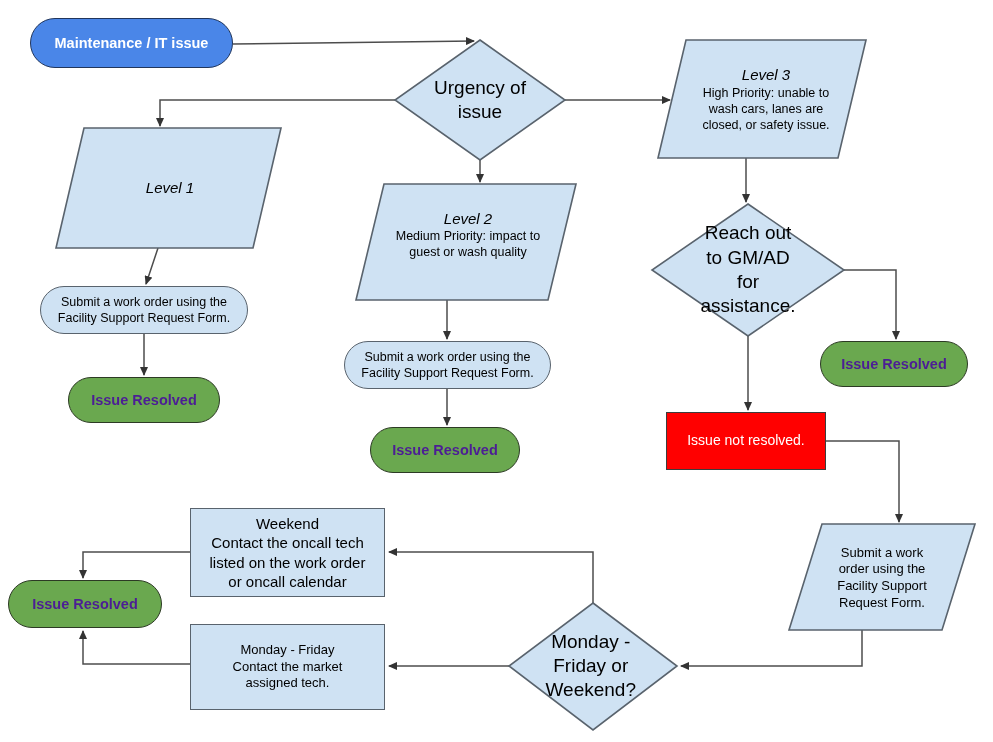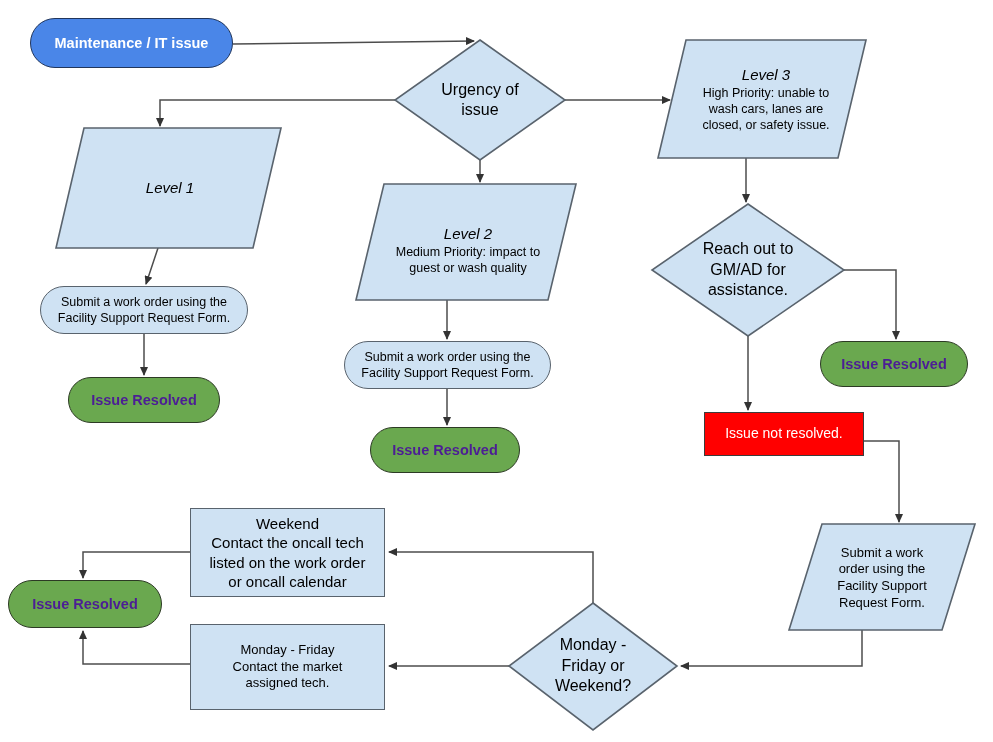--- a/index.html
+++ b/index.html
@@ -18,21 +18,21 @@
   .blue{background:#4a86e8;border:1.8px solid #21365c;color:#fff;font-weight:bold;font-size:14.5px;}
   .lightblue{background:#cfe2f3;border:1.6px solid #59636d;color:#000;font-size:12.5px;}
   .green{background:#6aa84f;border:1.8px solid #2c3a24;color:#4c1d95;font-weight:bold;font-size:14.5px;}
   .redbox{background:#ff0000;border:1.6px solid #3c3c3c;color:#fff;font-size:14px;}
   .overlay{
     position:absolute;display:flex;flex-direction:column;align-items:center;
     justify-content:center;text-align:center;line-height:1.28;pointer-events:none;
   }
   .shape-title{font-size:15px;font-style:italic;}
   .shape-body{font-size:12.5px;}
-  .dia-label{font-size:16px;align-items:flex-end;}
+  .dia-label{font-size:19px;align-items:flex-end;}
   .p-label{font-size:13px;}
 </style>
 </head>
 <body>
 
 <div class="canvas">
 
   <svg class="layer" viewBox="0 0 993 742">
     <defs>
       <marker id="arrow" markerUnits="userSpaceOnUse" markerWidth="9" markerHeight="8" refX="8" refY="4" orient="auto">
@@ -78,21 +78,21 @@
   <div class="overlay dia-label" style="left:700px;top:238px;width:96px;height:64px;">
     <span>Reach out to GM/AD for assistance.</span>
   </div>
   <div class="overlay dia-label" style="left:550px;top:638px;width:86px;height:56px;">
     <span>Monday - Friday or Weekend?</span>
   </div>
 
   <div class="overlay" style="left:80px;top:142px;width:180px;height:92px;">
     <span class="shape-title">Level 1</span>
   </div>
-  <div class="overlay" style="left:378px;top:216px;width:180px;height:68px;">
+  <div class="overlay" style="left:378px;top:192px;width:180px;height:68px;justify-content:flex-end;">
     <span class="shape-title">Level 2</span>
     <span class="shape-body" style="width:150px;">Medium Priority: impact to guest or wash quality</span>
   </div>
   <div class="overlay" style="left:678px;top:58px;width:176px;height:82px;">
     <span class="shape-title">Level 3</span>
     <span class="shape-body" style="width:140px;">High Priority: unable to wash cars, lanes are closed, or safety issue.</span>
   </div>
   <div class="overlay p-label" style="left:824px;top:542px;width:116px;height:72px;">
     <span style="width:110px;">Submit a work order using the Facility Support Request Form.</span>
   </div>
@@ -110,21 +110,21 @@
   <div class="node stadium green" style="left:370px;top:427px;width:150px;height:46px;">
     <span>Issue Resolved</span>
   </div>
   <div class="node stadium green" style="left:820px;top:341px;width:148px;height:46px;">
     <span>Issue Resolved</span>
   </div>
   <div class="node stadium green" style="left:8px;top:580px;width:154px;height:48px;">
     <span>Issue Resolved</span>
   </div>
 
-  <div class="node redbox" style="left:704px;top:412px;width:160px;height:44px;">
+  <div class="node redbox" style="left:666px;top:412px;width:160px;height:58px;">
     <span>Issue not resolved.</span>
   </div>
 
   <div class="node lightblue" style="left:190px;top:508px;width:195px;height:89px;font-size:15px;">
     <span>Weekend</span>
     <span style="width:162px;">Contact the oncall tech listed on the work order or oncall calendar</span>
   </div>
   <div class="node lightblue" style="left:190px;top:624px;width:195px;height:86px;font-size:13px;">
     <span>Monday - Friday</span>
     <span style="width:125px;">Contact the market assigned tech.</span>

